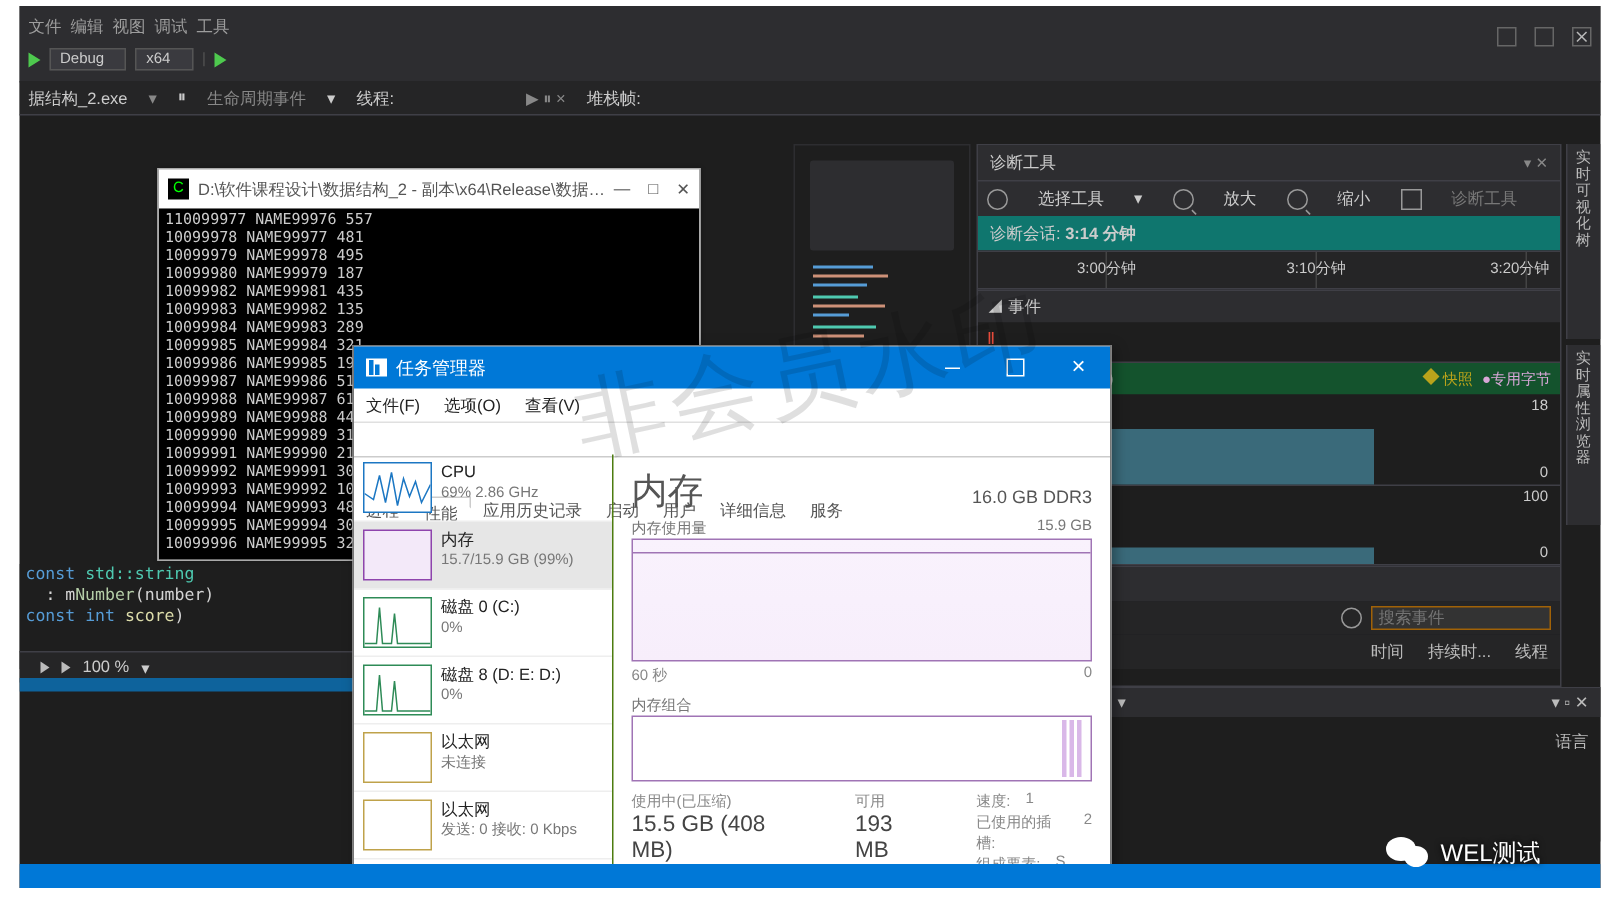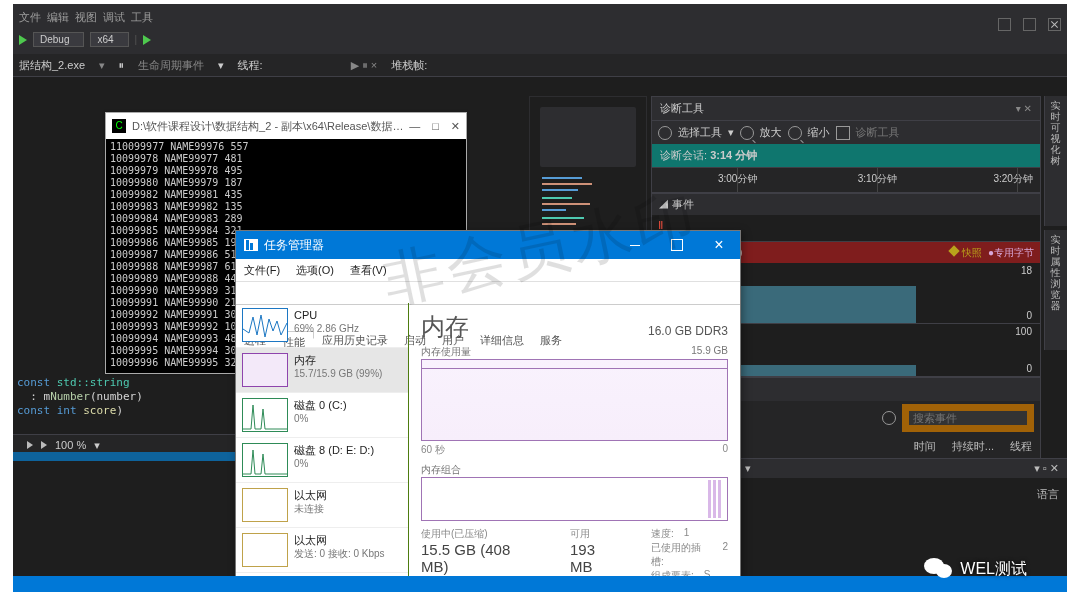--- a/index.html
+++ b/index.html
@@ -87,49 +87,49 @@
 
 .diag {
   position:absolute; left:638px; top:92px; right:26px; bottom:134px;
   background:#1e1e1e; border:1px solid #3f3f46;
   color:#ccc; font-size:11px;
 }
 .diag .title {
   background:#2d2d30; padding:4px 8px; display:flex; justify-content:space-between; align-items:center;
 }
 .diag .tools {
-  background:#2d2d30; padding:4px 6px; display:flex; gap:6px; align-items:center; border-top:1px solid #3f3f46;
+  background:#2d2d30; padding:4px 6px; display:flex; gap:20px; align-items:center; border-top:1px solid #3f3f46;
 }
 .diag .tools .ico { width:12px;height:12px; display:inline-block;}
 .diag .tools .mag { border:1px solid #999; border-radius:50%; position:relative;}
 .diag .tools .mag:after{content:"";position:absolute;right:-3px;bottom:-3px;width:4px;height:1px;background:#999;transform:rotate(45deg);}
 .diag .session { padding:4px 8px; background:#0f766e; }
 .diag .ruler {
   position:relative; height:24px; background:#252526; border-top:1px solid #3f3f46; border-bottom:1px solid #3f3f46;
 }
 .diag .ruler .tick{ position:absolute; top:0; bottom:0; width:1px; background:#444;}
 .diag .ruler .lbl{ position:absolute; top:4px; font-size:10px; color:#ccc;}
 .diag .sect-hdr { padding:3px 6px; background:#2d2d30; border-top:1px solid #3f3f46;}
 .diag .events-row{ padding:4px 6px; height:18px; background:#1e1e1e; border-bottom:1px solid #3f3f46;}
-.diag .mem-hdr{ display:flex; justify-content:space-between; align-items:center; padding:3px 6px; background:#7f1d1d; }
+.diag .mem-hdr{ display:flex; justify-content:space-between; align-items:center; padding:3px 6px; background:#14532d; }
 .diag .mem-hdr .r { color:#b9a31b; font-size:10px; }
 .diag .mem-hdr .r2{ color:#d8a7d8; font-size:10px;}
 .diag .dia-down{ display:inline-block; width:8px;height:8px; background:#b9a31b; transform:rotate(45deg); margin-right:4px; position:relative; top:-1px;}
 .diag .chart {
   height:60px; position:relative; background:#1e1e1e; border-bottom:1px solid #3f3f46;
 }
 .diag .chart .fill { position:absolute; left:0; bottom:0; height:62%; background:#3a6a7a;}
 .diag .chart .scale { position:absolute; right:8px; font-size:10px; color:#ccc;}
 .diag .sub-toolbar{
   display:flex; gap:18px; padding:4px 8px; background:#2d2d30; border-top:1px solid #3f3f46; justify-content:flex-start;
 }
 .diag .search-row{
   display:flex; justify-content:flex-end; align-items:center; padding:3px 6px; gap:6px; background:#252526;
 }
-.diag .search-row input{ background:#333; border:7px solid #a16207; color:#ccc; font-size:11px; width:110px; padding:1px 4px;}
+.diag .search-row input{ background:#333; border:1px solid #a16207; color:#ccc; font-size:11px; width:110px; padding:1px 4px;}
 .diag .cols{ display:flex; gap:16px; justify-content:flex-end; padding:4px 8px; background:#252526; color:#bbb;}
 
 
 .console {
   position:absolute; left:92px; top:108px; width:360px; height:260px;
   background:#fff; border:1px solid #aaa; box-shadow:0 0 3px rgba(0,0,0,.3);
 }
 .console .ttl { height:26px; display:flex; align-items:center; padding:0 6px; font-size:11px; color:#555; border-bottom:1px solid #ddd;}
 .console .ttl .ic{ width:14px;height:14px; background:#000; color:#0f0; font-size:10px; text-align:center; line-height:13px; margin-right:6px;}
 .console .ttl .btns{ margin-left:auto; display:flex; gap:12px; color:#555;}

